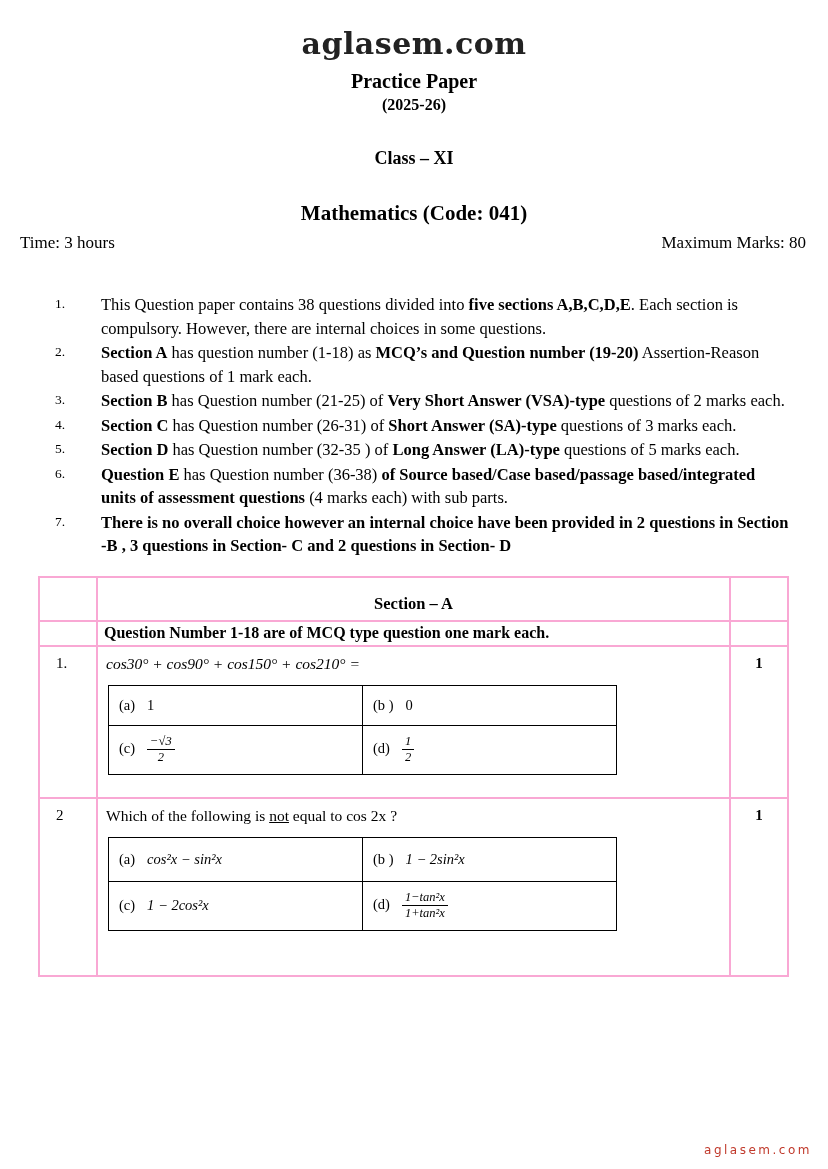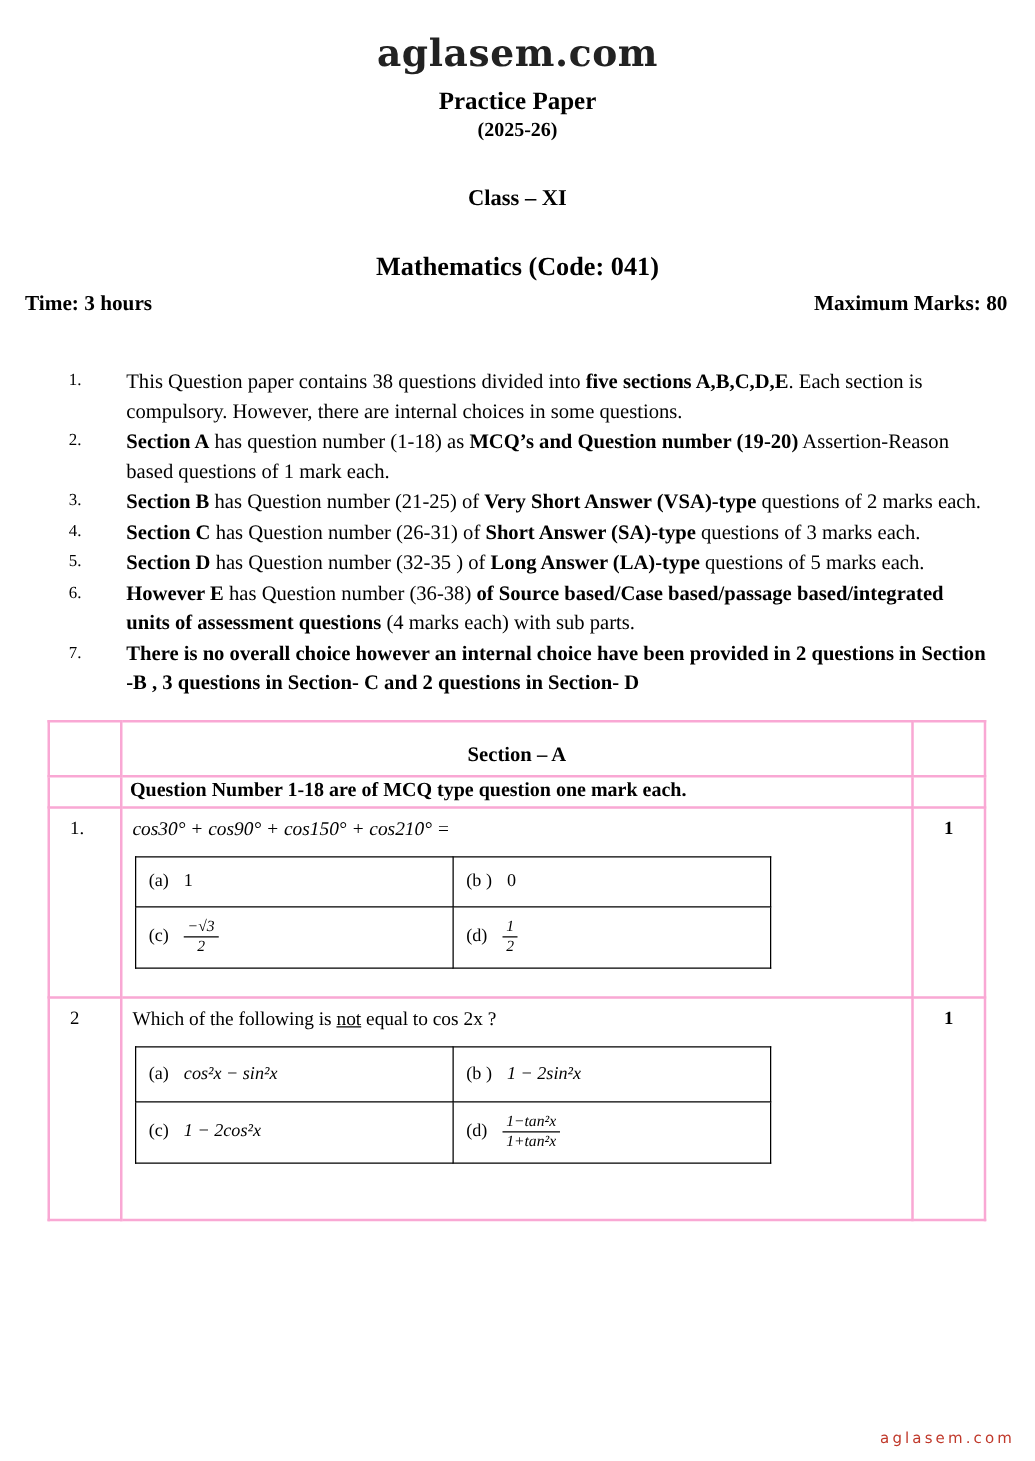--- a/index.html
+++ b/index.html
@@ -16,21 +16,21 @@
     font-family:"DejaVu Serif", serif;
     font-weight:700; font-size:30px; letter-spacing:0.5px;
     padding-top:26px; color:#222;
   }
   .title   { font-size:20px; font-weight:700; margin-top:9px; }
   .session { font-size:16px; font-weight:700; margin-top:3px; }
   .class-line   { font-size:18px; font-weight:700; margin-top:34px; }
   .subject-line { font-size:21px; font-weight:700; margin-top:32px; }
   .tm-row {
     display:flex; justify-content:space-between;
-    font-weight:700; font-size:17px;
+    font-weight:400; font-size:17px;
     padding:7px 22px 0 20px;
   }
 
   .instructions { list-style:none; margin:40px 35px 0 55px; }
   .ins { display:flex; margin-bottom:1px; }
   .ins-num { flex:0 0 46px; width:46px; font-size:13.5px; padding-top:3px; }
   .ins-text { font-size:16.5px; line-height:23.5px; }
   .b { font-weight:700; }
   .u { text-decoration:underline; }
 
@@ -107,21 +107,21 @@
     <li class="ins">
       <span class="ins-num">4.</span>
       <div class="ins-text"><span class="b">Section C</span><span> has Question number (26-31)  of </span><span class="b">Short Answer (SA)-type</span><span> questions of 3 marks each.</span></div>
     </li>
     <li class="ins">
       <span class="ins-num">5.</span>
       <div class="ins-text"><span class="b">Section D</span><span> has Question number (32-35 ) of </span><span class="b">Long Answer (LA)-type</span><span> questions of 5 marks each.</span></div>
     </li>
     <li class="ins">
       <span class="ins-num">6.</span>
-      <div class="ins-text"><span class="b">However E</span><span> has Question number (36-38) </span><span class="b">of  Source based/Case based/passage based/integrated units of assessment questions</span><span>  (4 marks each) with sub parts.</span></div>
+      <div class="ins-text"><span class="b">Question E</span><span> has Question number (36-38) </span><span class="b">of  Source based/Case based/passage based/integrated units of assessment questions</span><span>  (4 marks each) with sub parts.</span></div>
     </li>
     <li class="ins">
       <span class="ins-num">7.</span>
       <div class="ins-text"><span class="b">There is no overall choice however an internal choice have been provided in 2 questions in Section -B , 3 questions in Section- C and 2 questions in Section- D</span></div>
     </li>
   </ol>
 
   <table class="qtable">
     <colgroup>
         <col class="c-num">

